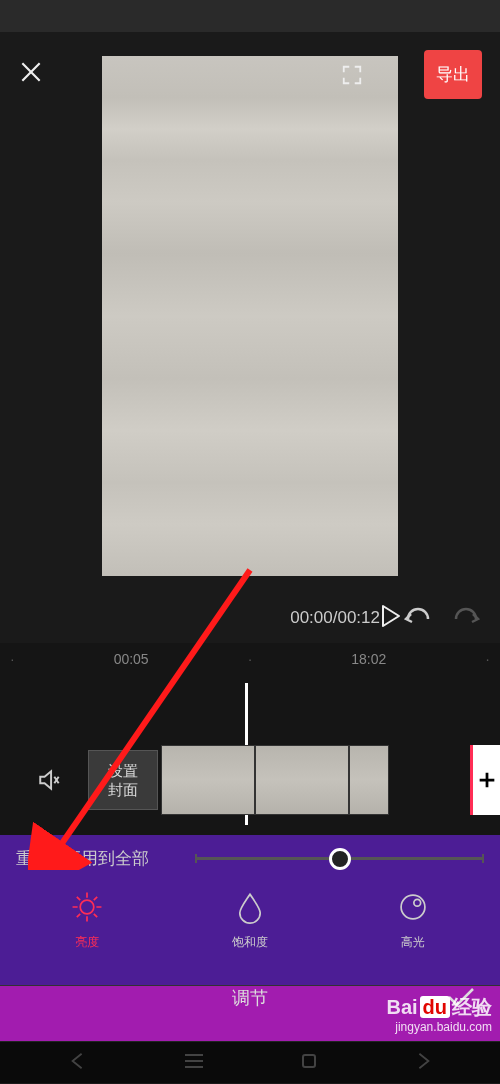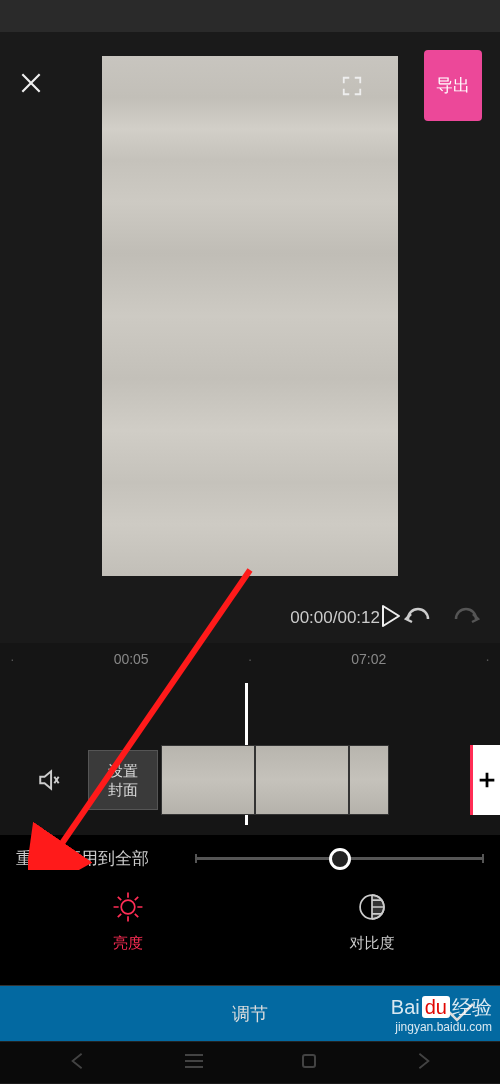--- a/index.html
+++ b/index.html
@@ -15,22 +15,22 @@
   .status-bar { height: 32px; background: #2a2a2a; }
   .top-bar {
     display: flex; align-items: center; justify-content: space-between;
     padding: 12px 18px;
     position: absolute; top: 38px; left: 0; right: 0; z-index: 5;
   }
   .close-x { font-size: 30px; color: #eee; cursor: pointer; font-weight: 200; }
   .top-right { display: flex; align-items: center; gap: 18px; }
   .expand-icon { width: 22px; height: 22px; cursor: pointer; }
   .export-btn {
-    background: #ec4899; color: #fff; border: none; border-radius: 4px;
-    padding: 24px 12px; font-size: 17px; cursor: pointer; font-weight: 500; margin-left: 43px;
+    background: #ef4444; color: #fff; border: none; border-radius: 4px;
+    padding: 13px 12px; font-size: 17px; cursor: pointer; font-weight: 500; margin-left: 43px;
   }
   .preview-area {
     height: 555px; display: flex; align-items: center; justify-content: center;
     margin-top: 6px;
   }
   .video-preview {
     width: 296px; height: 520px;
     background: linear-gradient(180deg,
       #c8c5bf 0%, #c2bfb8 8%, #d2cfc8 14%, #c5c2bb 20%,
       #cdcac3 28%, #c0bdb6 38%, #cdcac3 50%, #c3c0b9 62%,
@@ -72,63 +72,63 @@
     width: 94px; height: 70px;
     background: linear-gradient(180deg, #b8b5ae 0%, #c5c2bb 50%, #b5b2ab 100%);
     border: 1px solid #333;
   }
   .plus-btn {
     width: 30px; height: 70px; background: #fff; color: #000;
     display: flex; align-items: center; justify-content: center;
     font-size: 28px; cursor: pointer; position: absolute; right: 0;
     border-left: 3px solid #ff2d55;
   }
-  .adjust-panel { background: #000000; height: 150px; padding: 12px 0 0; }
+  .adjust-panel { background: #4c1d95; height: 150px; padding: 12px 0 0; }
   .adjust-top {
     display: flex; align-items: center; padding: 0 16px 10px;
     gap: 14px;
   }
   .text-btn { color: #ccc; font-size: 17px; cursor: pointer; }
   .slider-wrap { flex: 1; display: flex; align-items: center; margin-left: 32px; position: relative; }
   .slider-track { flex: 1; height: 3px; background: #555; position: relative; border-radius: 2px; }
   .slider-thumb {
     position: absolute; left: 50%; top: 50%;
     width: 22px; height: 22px; border: 3px solid #fff; border-radius: 50%;
     background: #232323; transform: translate(-50%, -50%); cursor: pointer;
   }
   .slider-tick { position: absolute; top: -3px; width: 2px; height: 9px; background: #555; }
   .adjust-options {
     display: flex; justify-content: space-around; padding: 10px 6px 0;
   }
   .adjust-item {
     display: flex; flex-direction: column; align-items: center; gap: 10px;
     cursor: pointer; width: 80px;
   }
-  .adjust-item .label { font-size: 15px; color: #ccc; }
+  .adjust-item .label { font-size: 12px; color: #ccc; }
   .adjust-item.active .label { color: #ff2d55; }
   .adjust-item.active svg { stroke: #ff2d55; }
   .bottom-bar {
-    height: 56px; background: #0369a1; display: flex;
-    align-items: center; justify-content: center; position: relative;
+    height: 56px; background: #a21caf; display: flex;
+    justify-content: center; position: relative;
     border-top: 1px solid #333;
   }
   .bottom-bar .title { font-size: 18px; color: #ddd; }
   .confirm-btn { position: absolute; right: 24px; cursor: pointer; }
   .nav-bar {
     height: 42px; background: #0a0a0a; display: flex;
     align-items: center; justify-content: space-around; padding: 0 20px;
     border-top: 1px solid #222;
   }
   .nav-btn { opacity: 0.45; cursor: pointer; }
   .watermark {
     position: absolute; right: 8px; bottom: 48px;
     color: rgba(255,255,255,0.85); font-size: 12px; text-align: right;
     line-height: 1.3;
   }
-  .watermark .brand { font-size: 20px; font-weight: normal; margin-left: 16px; }
+  .watermark .brand { font-size: 20px; font-weight: bold; margin-left: 16px; }
   .watermark .brand .du {
     background: #fff; color: #e10601; border-radius: 3px; padding: 0 3px; margin: 0 2px;
   }
   
   .arrow-svg { position: absolute; top: 560px; left: 28px; z-index: 20; pointer-events: none; }
 </style>
 </head>
 <body>
 
 <div class="status-bar"></div>
@@ -174,21 +174,21 @@
       </svg>
     </span>
   </div>
 </div>
 
 <div class="timeline-area">
   <div class="timeline-ticks">
     <span class="dot">·</span>
     <span>00:05</span>
     <span class="dot">·</span>
-    <span>07:02</span>
+    <span>18:02</span>
     <span class="dot">·</span>
   </div>
   <div class="playhead"></div>
   <div class="track-row">
     <span class="volume-icon">
       <svg width="26" height="26" viewBox="0 0 24 24">
         <path d="M3 9 H7 L13 4 V20 L7 15 H3 Z" fill="none" stroke="#ccc" stroke-width="1.8"></path>
         <path d="M16 9 L20 15 M20 9 L16 15" stroke="#ccc" stroke-width="1.8"></path>
       </svg>
     </span>
@@ -224,26 +224,30 @@
   <div class="adjust-options">
     <div class="adjust-item active">
       <svg width="34" height="34" viewBox="0 0 40 40" stroke="#ff2d55" stroke-width="2" fill="none">
         <circle cx="20" cy="20" r="8"></circle>
         <path d="M20 3 V9 M20 31 V37 M3 20 H9 M31 20 H37 M8 8 L12 12 M28 28 L32 32 M32 8 L28 12 M12 28 L8 32"></path>
       </svg>
       <span class="label">亮度</span>
     </div>
     <div class="adjust-item">
       <svg width="34" height="34" viewBox="0 0 40 40" stroke="#ccc" stroke-width="2" fill="none">
+        <path d="M20 5 C12 17 8 22 8 27 A12 12 0 0 0 32 27 C32 22 28 17 20 5 Z"></path>
+      </svg>
+      <span class="label">饱和度</span>
+    </div>
+    <div class="adjust-item">
+      <svg width="34" height="34" viewBox="0 0 40 40" stroke="#ccc" stroke-width="2" fill="none">
         <circle cx="20" cy="20" r="14"></circle>
-        <path d="M20 6 V34"></path>
-          <path d="M20 6 A14 14 0 0 1 20 34" fill="#ccc" fill-opacity="0.25"></path>
-        <path d="M20 12 H32 M20 20 H34 M20 28 H32"></path>
-      </svg>
-      <span class="label">对比度</span>
+        <circle cx="25" cy="15" r="4"></circle>
+      </svg>
+      <span class="label">高光</span>
     </div>
   </div>
 </div>
 
 <div class="bottom-bar">
   <span class="title">调节</span>
   <span class="confirm-btn">
     <svg width="30" height="22" viewBox="0 0 30 22">
       <path d="M3 11 L11 19 L27 3" stroke="#ddd" stroke-width="2.5" fill="none"></path>
     </svg>

